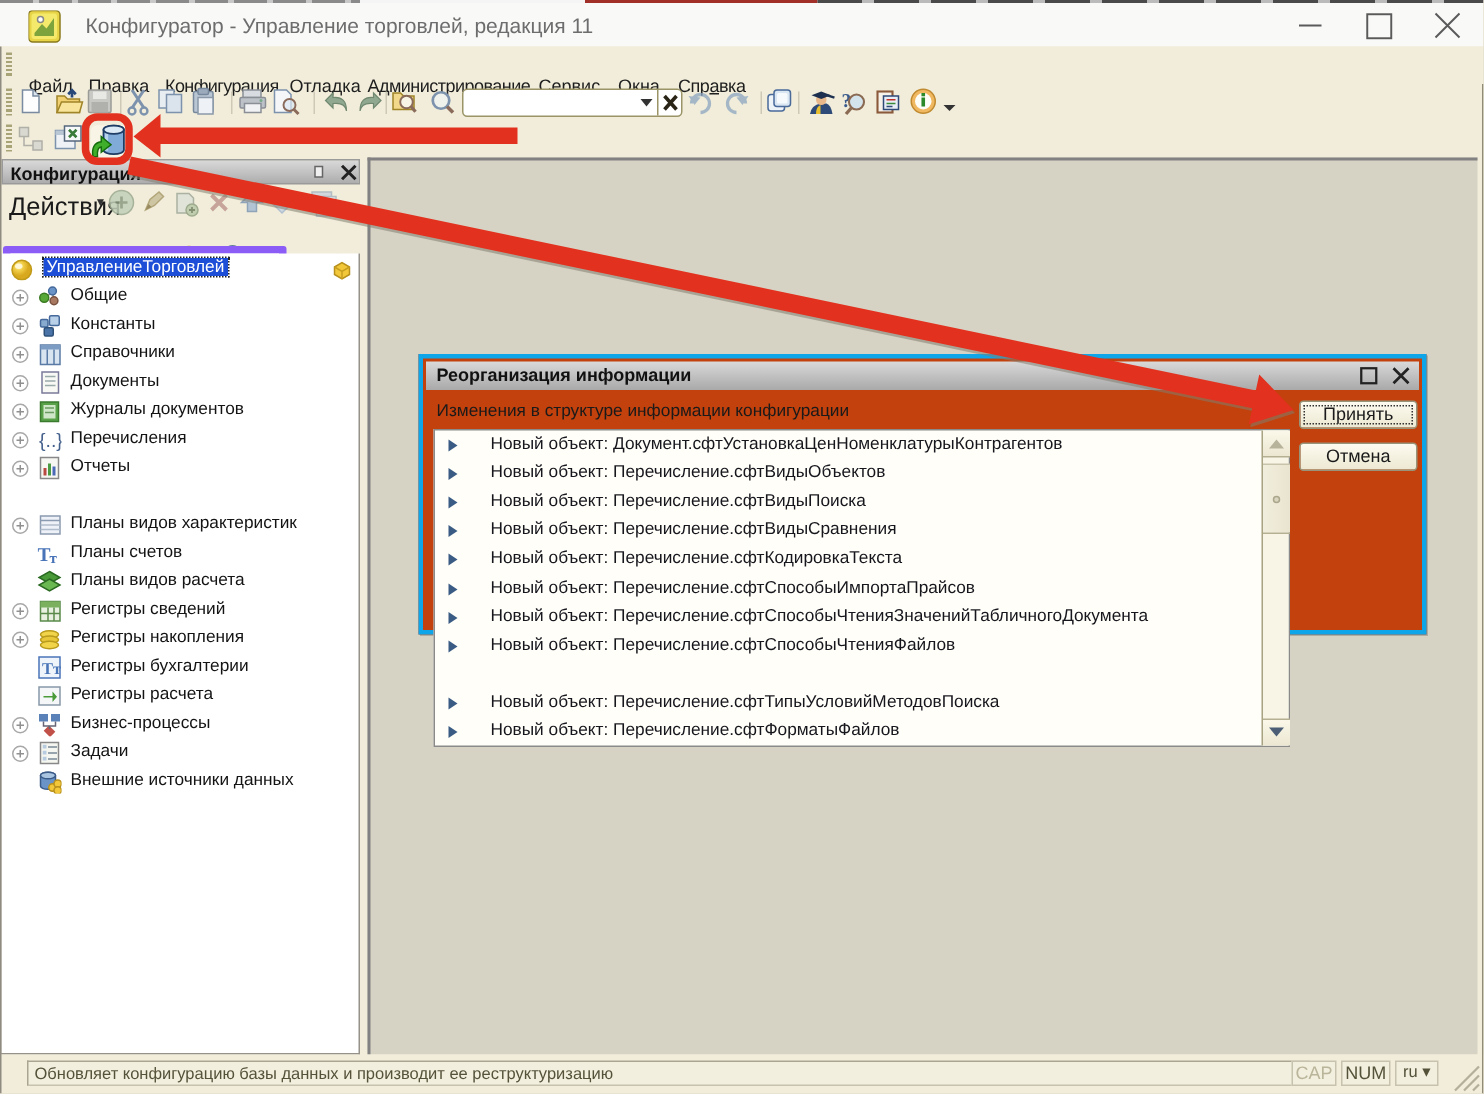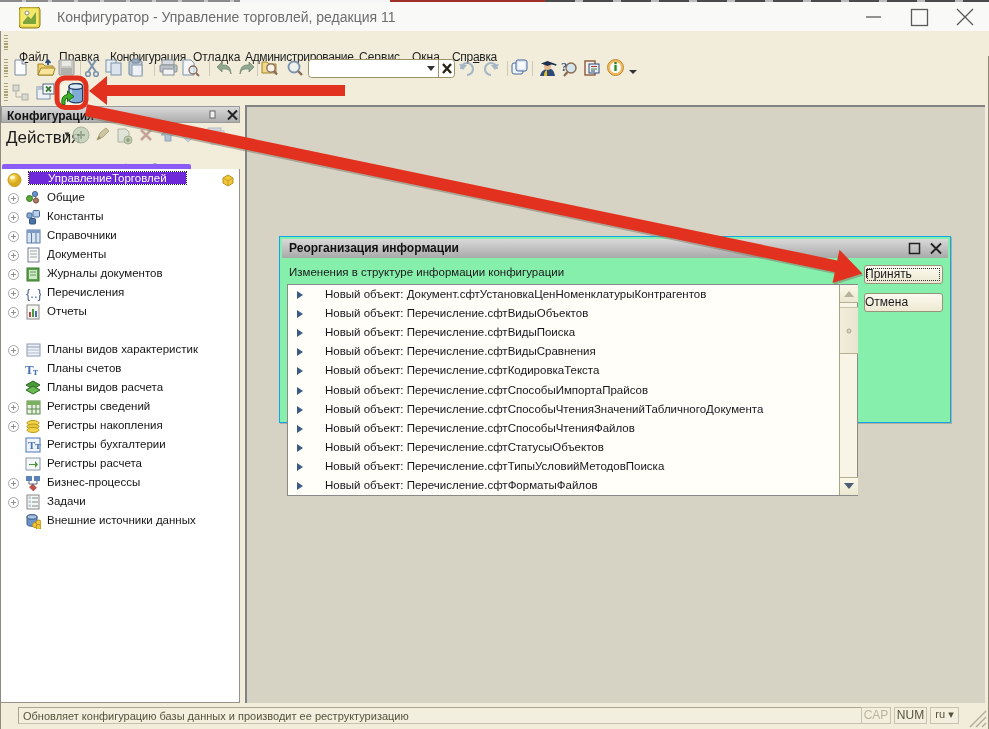--- a/index.html
+++ b/index.html
@@ -35,30 +35,30 @@
 .trow .exp:before, .trow .exp:after { content:""; position:absolute; background:#909090; }
 .trow .exp:before { left:2px; top:4px; width:5px; height:1px; }
 .trow .exp:after { left:4px; top:2px; width:1px; height:5px; }
 .trow .ticon { position:absolute; left:24px; top:1px; width:16px; height:16px; }
 .trow .tt { position:absolute; left:46px; top:2px; white-space:nowrap; }
 
 
 #mdi { left:245px; top:105px; width:740px; height:598px; background:#d7d3c4; border-left:2px solid #828282; border-top:2px solid #828282; }
 
 
-#dialog { left:279px; top:236px; width:672px; height:187px; background:#86efac; border:1px solid #0ea5e9; box-shadow:1px 1px 0 #b0ada0; }
+#dialog { left:279px; top:236px; width:672px; height:187px; background:#c2410c; border:3px solid #0ea5e9; box-shadow:1px 1px 0 #b0ada0; }
 #dlgtitle { position:absolute; left:2px; top:2px; right:2px; height:19px; background:linear-gradient(#d9d9d9,#a9a9a9); }
 #dlgtitle .dt { position:absolute; left:7px; top:2px; font-size:12px; font-weight:bold; color:#111; }
 #dlglabel { position:absolute; left:9px; top:29px; font-size:11.5px; color:#1a1a1a; }
 #dlglist { position:absolute; left:7px; top:47px; width:571px; height:212px; background:#fffef8; border:1px solid #8a8a8a; }
 .li { position:absolute; left:0; width:100%; height:19px; font-size:11.5px; color:#16161d; }
 .li .arr { position:absolute; left:9px; top:5px; width:0; height:0; border-left:6px solid #3a5b84; border-top:4px solid transparent; border-bottom:4px solid transparent; }
 .li .lt { position:absolute; left:22px; top:2px; white-space:nowrap;padding-left:15px; }
 #vsb { position:absolute; right:0px; top:0; width:18px; height:210px; background:#f8f5e7; border-left:1px solid #a8a383; }
-.btn { position:absolute; left:584px; width:79px; height:19px; background:linear-gradient(#fdfbf0,#ece8d2); border:1px solid #98947a; border-radius:3px; font-size:12px; color:#1a1a1a; line-height:17px; }
+.btn { position:absolute; left:584px; width:79px; height:19px; background:linear-gradient(#fdfbf0,#ece8d2); border:1px solid #98947a; border-radius:3px; font-size:12px; color:#1a1a1a; text-align:center; line-height:17px; }
 
 
 #statusbar { left:0; top:703px; width:989px; height:26px; background:#f1edda; }
 #stbox { position:absolute; left:2px; top:4px; width:855px; height:17px; border:1px solid #c6c2ae; border-top-color:#a9a591; border-left-color:#a9a591; background:#f3efde;margin-left:16px; }
 #stbox span { position:absolute; left:4px; top:2px; font-size:11px; color:#55523a; }
 .stkey { position:absolute; top:4px; height:17px; border:1px solid #c6c2ae; background:#f3efde; font-size:12px; text-align:center; }
 </style>
 </head>
 <body>
 
@@ -276,21 +276,21 @@
         <defs>
           <radialGradient id="sph" cx="0.35" cy="0.3">
             <stop offset="0" stop-color="#fdf2c0"></stop>
             <stop offset="0.45" stop-color="#f2cf4a"></stop>
             <stop offset="1" stop-color="#d8a81e"></stop>
           </radialGradient>
         </defs>
         <circle cx="7.5" cy="9" r="6.5" fill="url(#sph)" stroke="#c09a18"></circle>
         <ellipse cx="5.5" cy="6.5" rx="2.5" ry="1.8" fill="#fff8dc" opacity="0.9"></ellipse>
       </svg>
-    <span class="tt" style="left:28px;background:#6d28d9;color:#fff;padding:0 19px;outline:1px dotted #222;">УправлениеТорговлей</span>
+    <span class="tt" style="left:28px;background:#1d4ed8;color:#fff;padding:0 2px;outline:1px dotted #222;">УправлениеТорговлей</span>
     <svg class="ticon" style="left:219px;top:2px">
         <path d="M3 6 L8 3 L13 6 L13 11 L8 14 L3 11 Z" fill="#f2c83a" stroke="#b8901c"></path>
         <path d="M3 6 L8 9 L13 6 M8 9 L8 14" fill="none" stroke="#c79d20"></path>
       </svg>
   </div>
   <div class="trow" style="top:20px">
       <span class="exp"></span>
     <svg class="ticon">
         <path d="M10 5 L5 8 M10 5 L11 10" stroke="#999" fill="none"></path>
         <circle cx="10" cy="4" r="2.6" fill="#6a94c8" stroke="#44699a"></circle>
@@ -484,24 +484,20 @@
         <span class="arr"></span>
         <span class="lt">Новый объект: Перечисление.сфтСпособыИмпортаПрайсов</span>
       </div>
     <div class="li" style="top:116px">
         <span class="arr"></span>
         <span class="lt">Новый объект: Перечисление.сфтСпособыЧтенияЗначенийТабличногоДокумента</span>
       </div>
     <div class="li" style="top:135px">
         <span class="arr"></span>
         <span class="lt">Новый объект: Перечисление.сфтСпособыЧтенияФайлов</span>
-      </div>
-    <div class="li" style="top:154px">
-        <span class="arr"></span>
-        <span class="lt">Новый объект: Перечисление.сфтСтатусыОбъектов</span>
       </div>
     <div class="li" style="top:173px">
         <span class="arr"></span>
         <span class="lt">Новый объект: Перечисление.сфтТипыУсловийМетодовПоиска</span>
       </div>
     <div class="li" style="top:192px">
         <span class="arr"></span>
         <span class="lt">Новый объект: Перечисление.сфтФорматыФайлов</span>
       </div>
     <div id="vsb">

